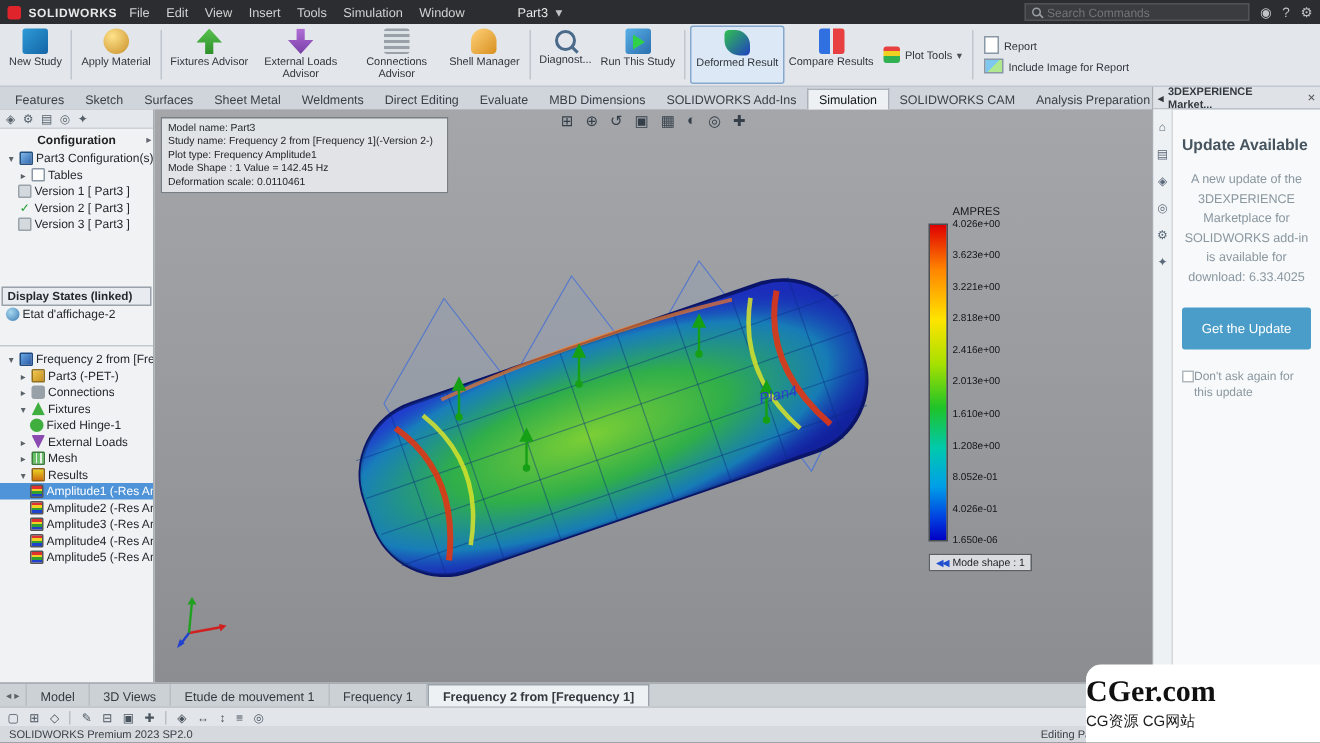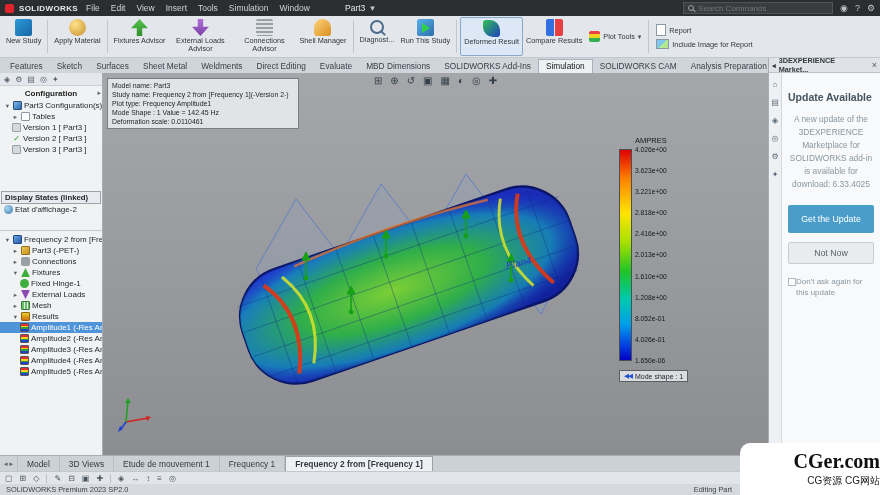--- a/index.html
+++ b/index.html
@@ -145,22 +145,22 @@
   .bottombar { position:absolute; top:471px; left:0; width:880px; height:13px; background:#e2e6ea;
                border-top:1px solid #c2c8ce; display:flex; align-items:center; gap:7px; padding:0 5px;
                font-size:8px; color:#4a545e; z-index:22; }
   .bottombar .bsep { width:1px; height:9px; background:#bac0c6; }
   .statusbar { position:absolute; top:484px; left:0; width:880px; height:11px; background:#d6dade;
                display:flex; align-items:center; font-size:7.4px; color:#3a4148; padding:0 6px; z-index:22; }
   .statusbar .sp { flex:1; }
   .status-right { margin-right:142px; }
 
   
-  .watermark { position:absolute; right:0; bottom:0; width:140px; height:52px; background:#ffffff;
-               border-top-left-radius:10px; display:flex; flex-direction:column; align-items:flex-end;
+  .watermark { position:absolute; right:0; bottom:0; width:156px; height:52px; background:#ffffff;
+               border-top-left-radius:10px; display:flex; flex-direction:column; align-items:flex-start;
                justify-content:center; z-index:60; }
   .wm1 { font-family:"Liberation Serif", serif; font-size:20px; font-weight:bold; color:#101010; line-height:1; }
   .wm2 { font-size:10px; color:#202020; margin-top:3px; }
 </style>
 </head>
 <body>
 
 <div class="app">
 
   <div class="titlebar">
@@ -518,21 +518,20 @@
         <span>▤</span>
         <span>◈</span>
         <span>◎</span>
         <span>⚙</span>
         <span>✦</span>
       </div>
       <div class="tp-content">
         <div class="tp-title">Update Available</div>
         <div class="tp-text">A new update of the 3DEXPERIENCE Marketplace for SOLIDWORKS add-in is available for download: 6.33.4025</div>
         <div class="tp-primary">Get the Update</div>
-        <div class="tp-secondary">Not Now</div>
         <div class="tp-check">
           <span class="cb"></span>
           <span>Don't ask again for this update</span>
         </div>
       </div>
     </div>
   </div>
 
   <div class="bottomtabs">
     <span class="bt-lead">

